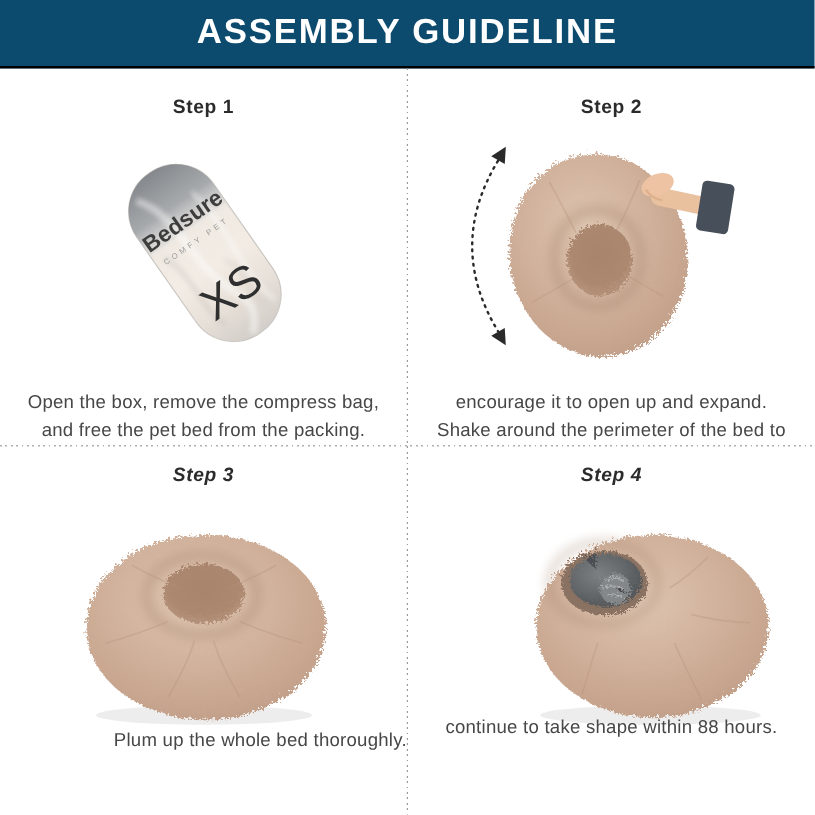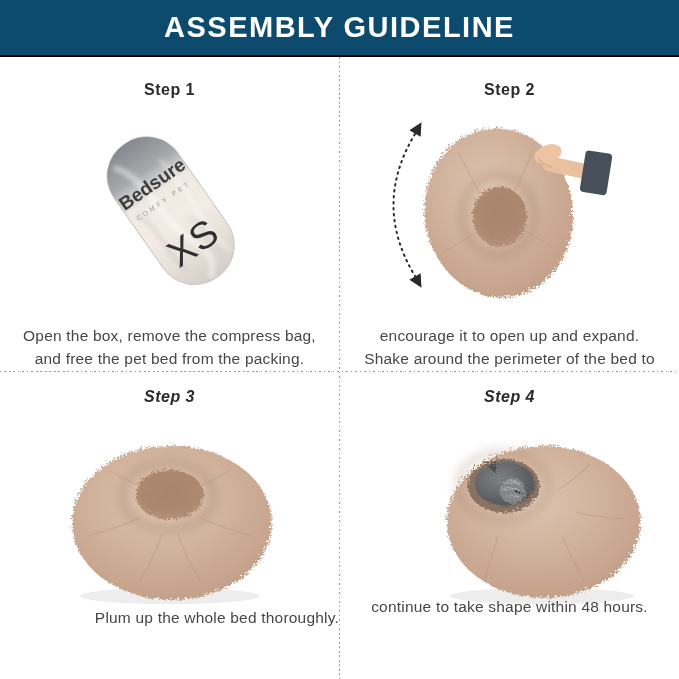--- a/index.html
+++ b/index.html
@@ -210,20 +210,20 @@
         </g>
         <ellipse cx="93" cy="62" rx="45" ry="34" fill="none" stroke="#9d7c64" stroke-width="9" opacity="0.22" filter="url(#soft)"></ellipse>
         <g stroke="#b6927a" stroke-width="1.4" opacity="0.35" fill="none">
           <path d="M180,40 C 168,52 158,60 148,66"></path>
           <path d="M215,95 C 196,94 180,92 166,88"></path>
           <path d="M175,160 C 166,142 158,126 152,112"></path>
           <path d="M75,155 C 80,138 84,124 88,112"></path>
         </g>
       </svg>
       <div class="caption">
-        <div>continue to take shape within 48 hours.</div>
+        <div>continue to take shape within 88 hours.</div>
       </div>
     </div>
 
     <div class="divider-v"></div>
     <div class="divider-h"></div>
   </div>
 </div>
 
 </body></html>

